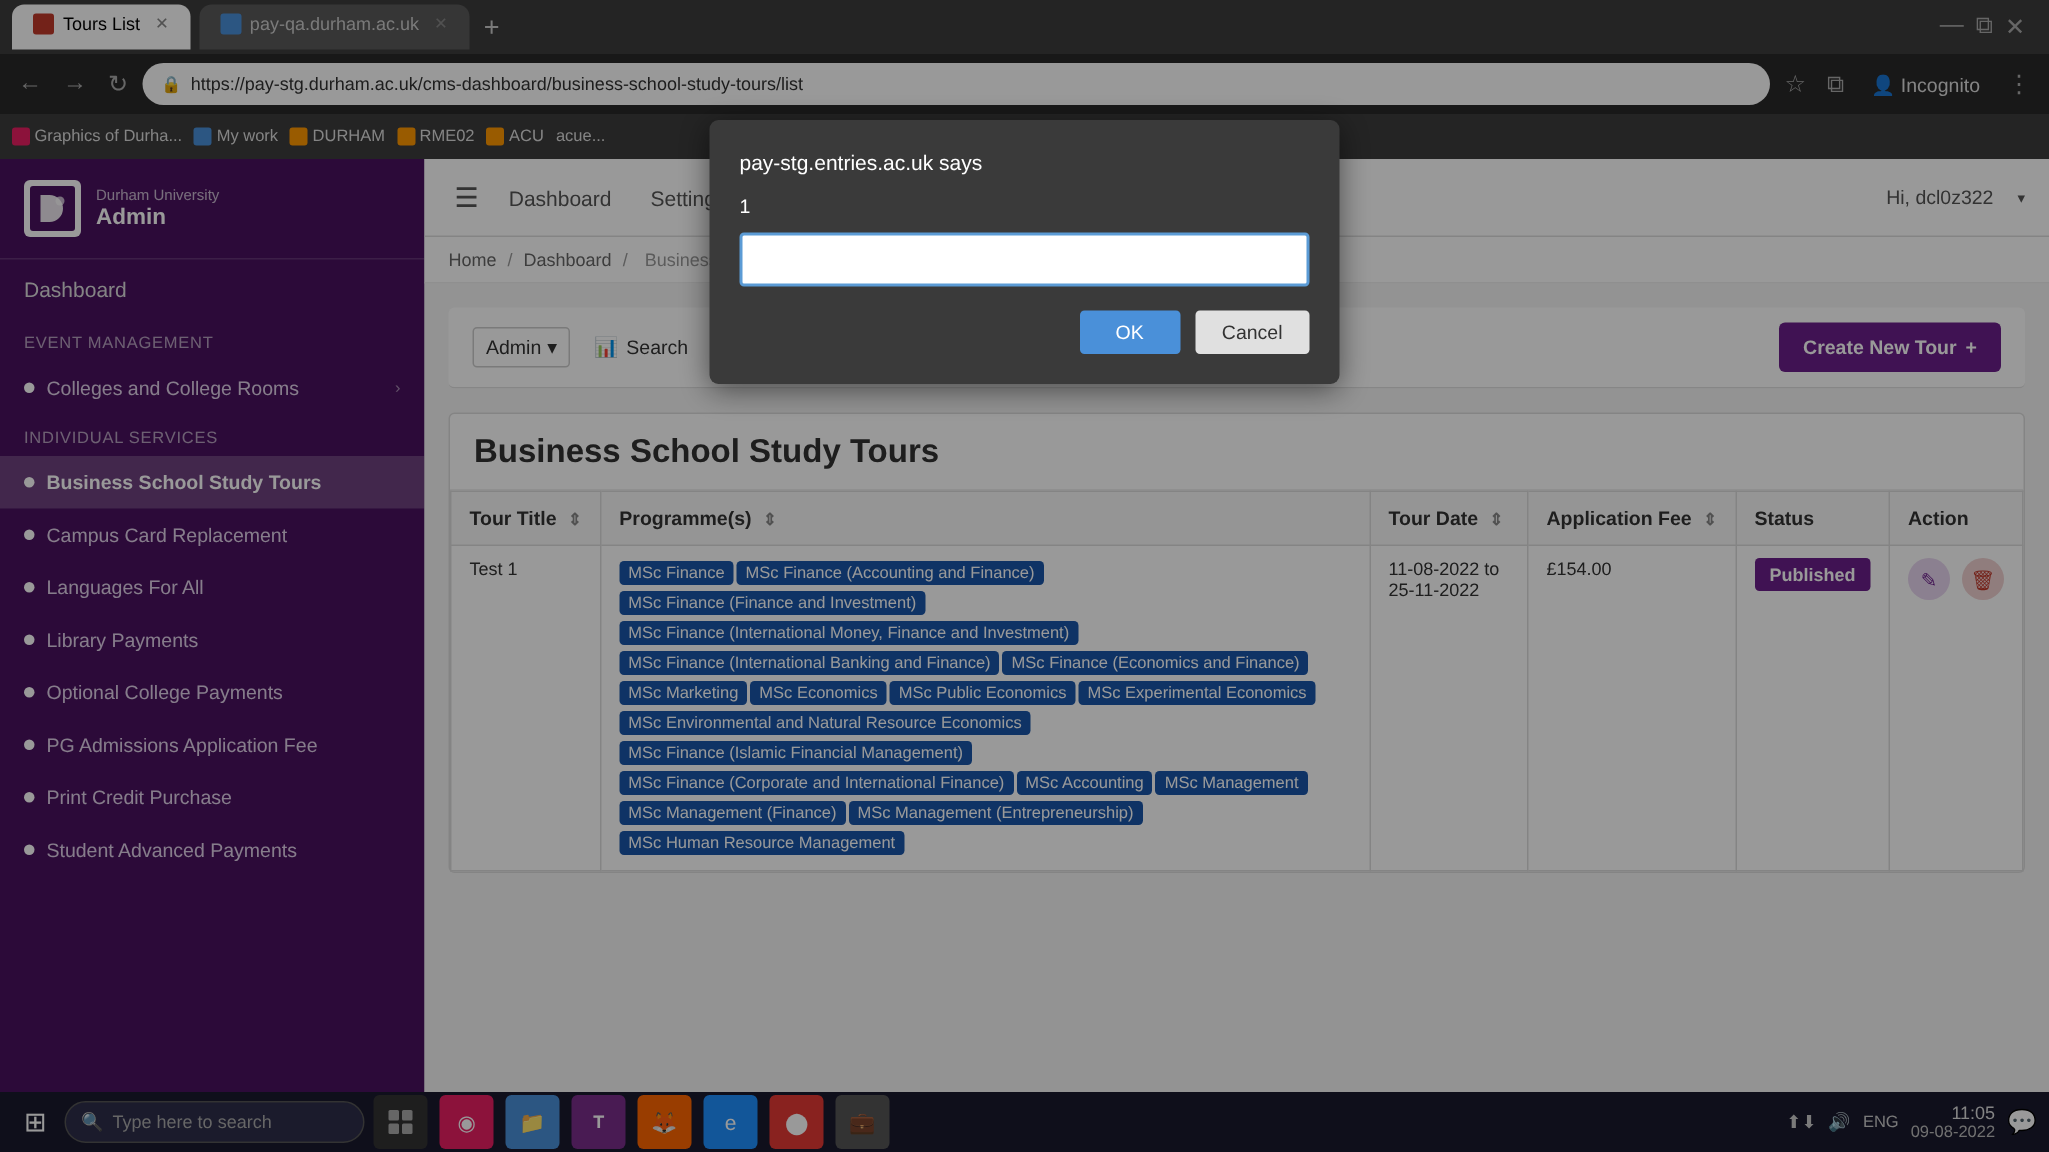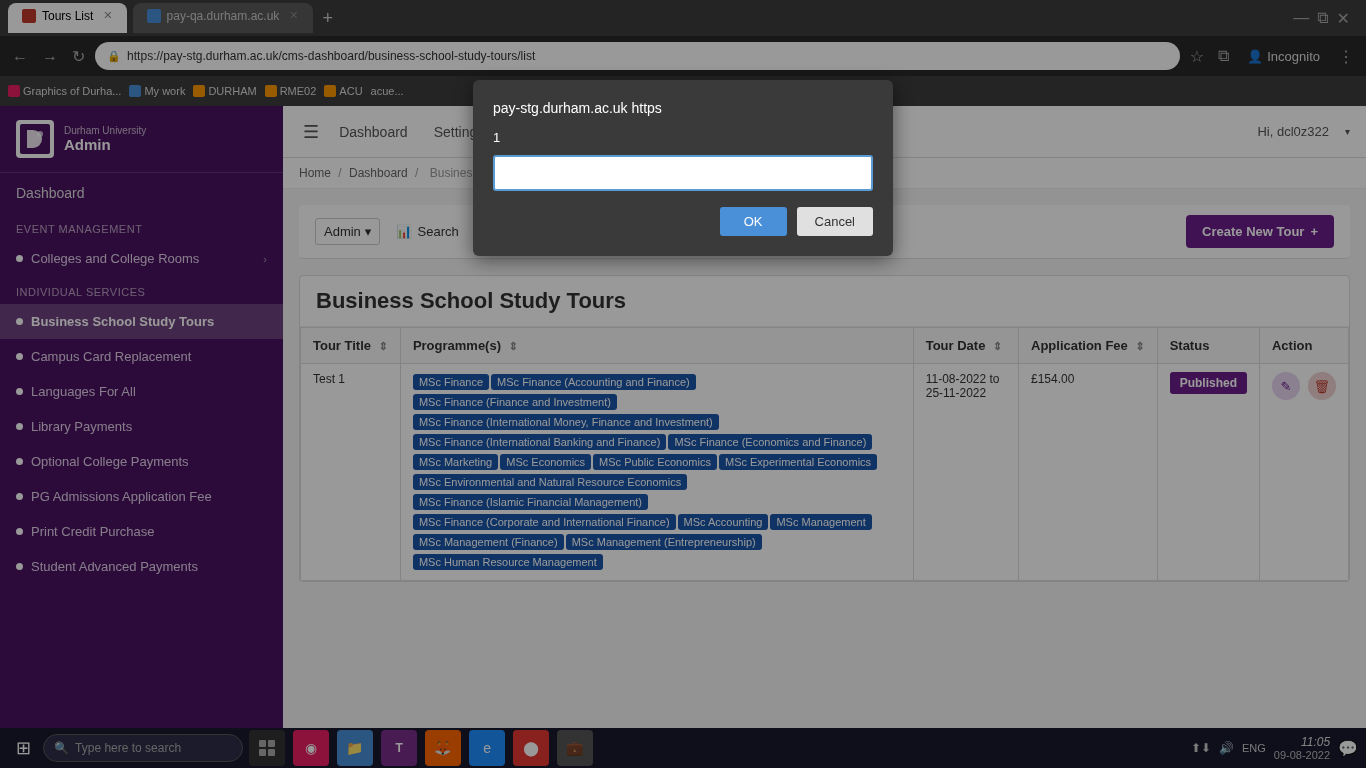--- a/index.html
+++ b/index.html
@@ -101,21 +101,21 @@
     
     .taskbar { height: 40px; background: #1a1a2e; display: flex; align-items: center; justify-content: space-between; padding: 0 8px; position: fixed; bottom: 0; width: 100%; }
     .taskbar-left { display: flex; align-items: center; gap: 4px; }
     .start-btn { background: transparent; border: none; color: #fff; font-size: 18px; cursor: pointer; padding: 4px 8px; }
     .search-bar-taskbar { background: #2d2d4a; border: 1px solid #555; border-radius: 16px; height: 28px; width: 200px; display: flex; align-items: center; padding: 0 10px; gap: 6px; }
     .search-icon-task { color: #aaa; font-size: 12px; }
     .search-text-task { color: #aaa; font-size: 12px; }
     .taskbar-app { width: 36px; height: 36px; border-radius: 4px; display: flex; align-items: center; justify-content: center; cursor: pointer; margin: 0 2px; }
     .taskbar-right { display: flex; align-items: center; gap: 8px; color: #ccc; font-size: 11px; }
     .taskbar-time { display: flex; flex-direction: column; align-items: flex-end; }
-    .time-text { font-size: 12px; color: #ddd; font-style: italic; }
+    .time-text { font-size: 12px; color: #ddd; }
     .date-text { font-size: 11px; color: #bbb; }
 
     
     ::-webkit-scrollbar { width: 6px; }
     ::-webkit-scrollbar-track { background: #f0f0f0; }
     ::-webkit-scrollbar-thumb { background: #ccc; border-radius: 3px; }
   </style>
 </head>
 <body>
 
@@ -358,21 +358,21 @@
               </tr>
             </tbody>
         </table>
       </div>
     </div>
   </div>
 </div>
 
 <div class="modal-overlay">
   <div class="modal-dialog">
-    <div class="modal-title">pay-stg.durham.ac.uk https</div>
+    <div class="modal-title">pay-stg.entries.ac.uk says</div>
     <div class="modal-number">1</div>
     <input type="text" class="modal-input" value="" style="">
     <div class="modal-buttons">
       <button class="modal-ok-btn">OK</button>
       <button class="modal-cancel-btn">Cancel</button>
     </div>
   </div>
 </div>
 
 <div class="taskbar" style="position:fixed; bottom:0; width:100%; height:40px; background:#1a1a2e; display:flex; align-items:center; justify-content:space-between; padding:0 8px; z-index:999;">

